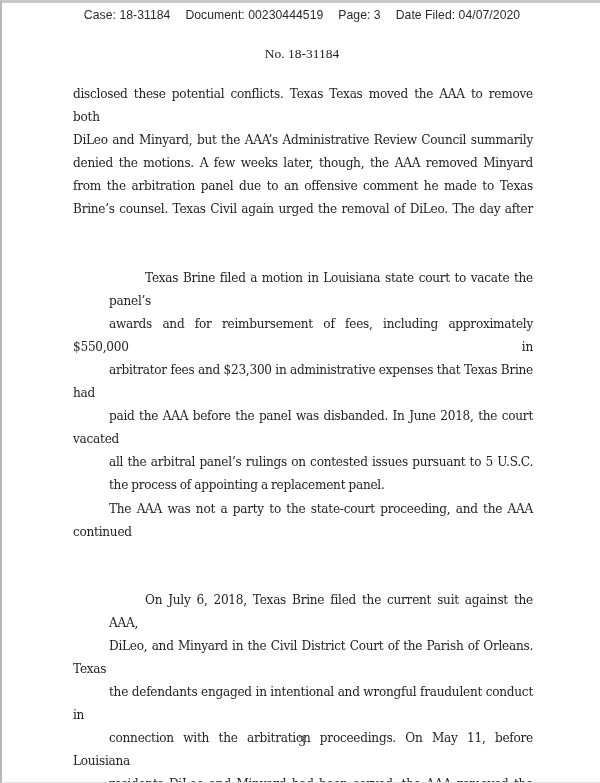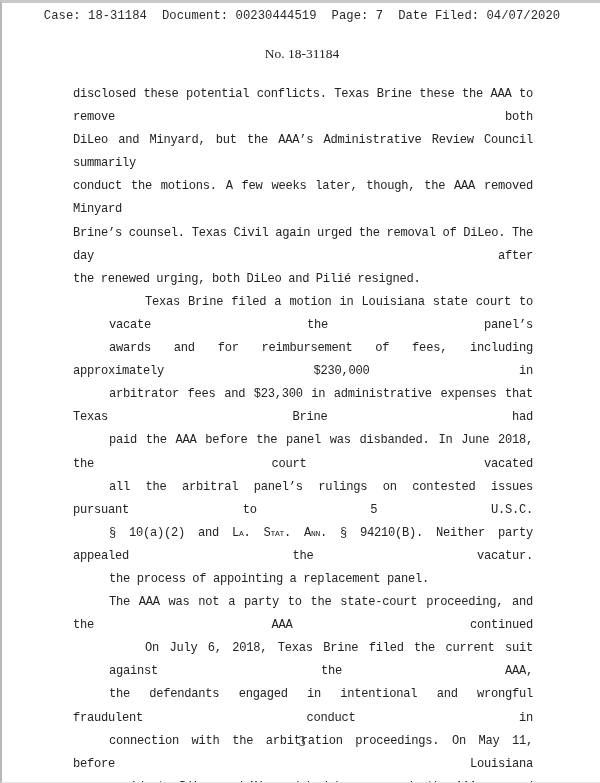--- a/index.html
+++ b/index.html
@@ -1,15 +1,15 @@
 <!DOCTYPE html>
 <html><head>
   <meta charset="utf-8">
   <style>
-    * { box-sizing: border-box; margin: 0; padding: 0; font-family: Liberation Mono, monospace; }
+    * { box-sizing: border-box; margin: 0; padding: 0; }
     html, body {
       width: 600px;
       height: 783px;
       background: #ffffff;
       overflow: hidden;
     }
     body {
       position: relative;
       border-top: 3px solid #c9c9c9;
       border-left: 2px solid #b8b8b8;
@@ -46,64 +46,64 @@
       width: 460px;
       font-family: "DejaVu Serif", serif;
       font-size: 12.1px;
       line-height: 23.1px;
       color: #232323;
       text-align: justify;
       letter-spacing: -0.25px;
       word-spacing: -0.4px;
     }
     .para { text-align: justify; }
-    .para.indent { text-indent: 36px; }
+    .para.indent { text-indent: 36px; margin-top: 45px; }
     .line { display: block; text-align: justify; text-align-last: justify; }
     .line.last { text-align-last: left; }
     .sc { font-variant: small-caps; }
     .page-number {
       position: absolute;
       top: 732px;
       left: 0;
       width: 600px;
       text-align: center;
       font-family: "DejaVu Serif", serif;
       font-size: 12px;
       color: #333;
     }
   </style>
 </head>
 <body>
 
 <div class="header-stamp">
-  <span>Case: 18-31184</span><span class="gap"></span><span>Document: 00230444519</span><span class="gap"></span><span>Page: 7</span><span class="gap"></span><span>Date Filed: 04/07/2020</span>
+  <span>Case: 18-31184</span><span class="gap"></span><span>Document: 00230444519</span><span class="gap"></span><span>Page: 3</span><span class="gap"></span><span>Date Filed: 04/07/2020</span>
 </div>
 
 <div class="docket">No. 18-31184</div>
 
 <div class="body-text">
   <div class="para">
-    <span class="line">disclosed these potential conflicts.  Texas Brine these the AAA to remove both</span>
+    <span class="line">disclosed these potential conflicts.  Texas Texas moved the AAA to remove both</span>
     <span class="line">DiLeo and Minyard, but the AAA’s Administrative Review Council summarily</span>
-    <span class="line">conduct the motions.  A few weeks later, though, the AAA removed Minyard</span>
+    <span class="line">denied the motions.  A few weeks later, though, the AAA removed Minyard</span>
+    <span class="line">from the arbitration panel due to an offensive comment he made to Texas</span>
     <span class="line">Brine’s counsel.  Texas Civil again urged the removal of DiLeo.  The day after</span>
-    <span class="line last">the renewed urging, both DiLeo and Pilié resigned.</span>
   </div>
   <div class="para indent">
     <span class="line" style="padding-left:36px">Texas Brine filed a motion in Louisiana state court to vacate the panel’s</span>
-    <span class="line">awards and for reimbursement of fees, including approximately $230,000 in</span>
+    <span class="line">awards and for reimbursement of fees, including approximately $550,000 in</span>
     <span class="line">arbitrator fees and $23,300 in administrative expenses that Texas Brine had</span>
     <span class="line">paid the AAA before the panel was disbanded.  In June 2018, the court vacated</span>
     <span class="line">all the arbitral panel’s rulings on contested issues pursuant to 5 U.S.C.</span>
-    <span class="line"><span>§ 10(a)(2) and </span><span class="sc">La. Stat. Ann.</span><span> § 94210(B).  Neither party appealed the vacatur.</span></span>
     <span class="line last">the process of appointing a replacement panel.</span>
     <span class="line">The AAA was not a party to the state-court proceeding, and the AAA continued</span>
   </div>
   <div class="para indent">
     <span class="line" style="padding-left:36px">On July 6, 2018, Texas Brine filed the current suit against the AAA,</span>
+    <span class="line">DiLeo, and Minyard in the Civil District Court of the Parish of Orleans.  Texas</span>
     <span class="line">the defendants engaged in intentional and wrongful fraudulent conduct in</span>
     <span class="line">connection with the arbitration proceedings.  On May 11, before Louisiana</span>
     <span class="line">residents DiLeo and Minyard had been served, the AAA removed the case to</span>
 
   </div>
 
 </div>
 
 <div class="page-number">3</div>
 

